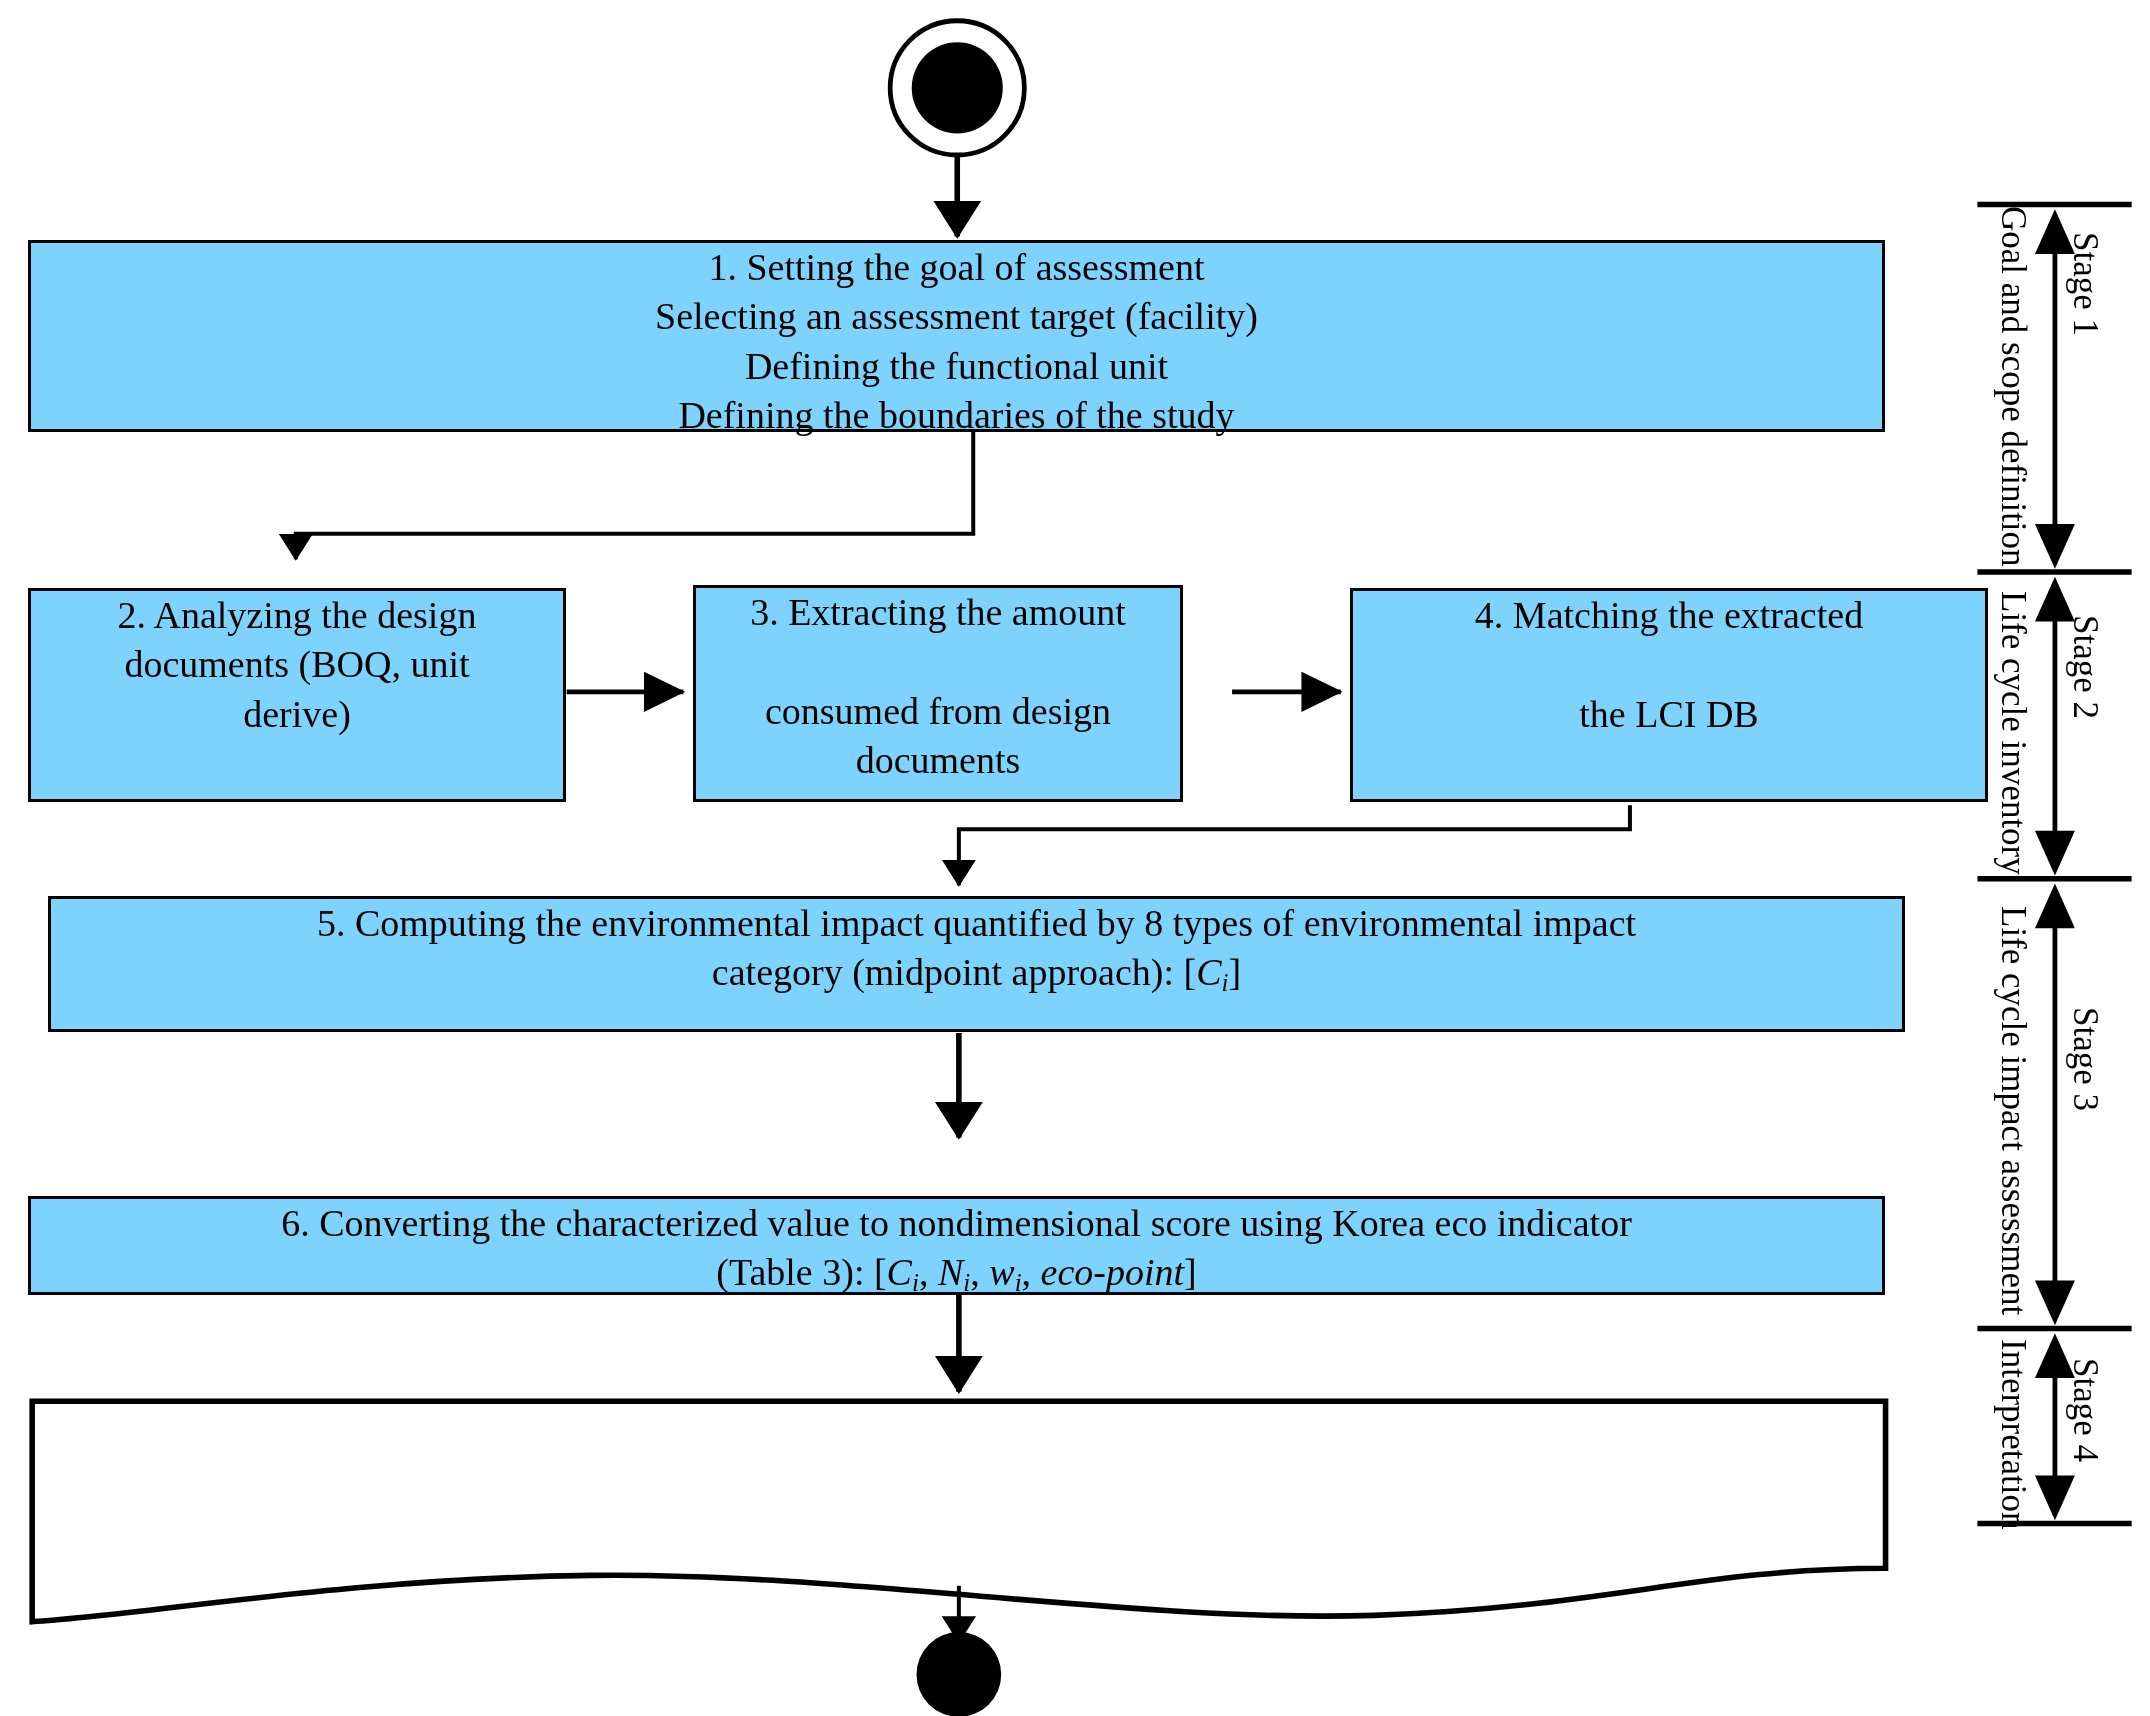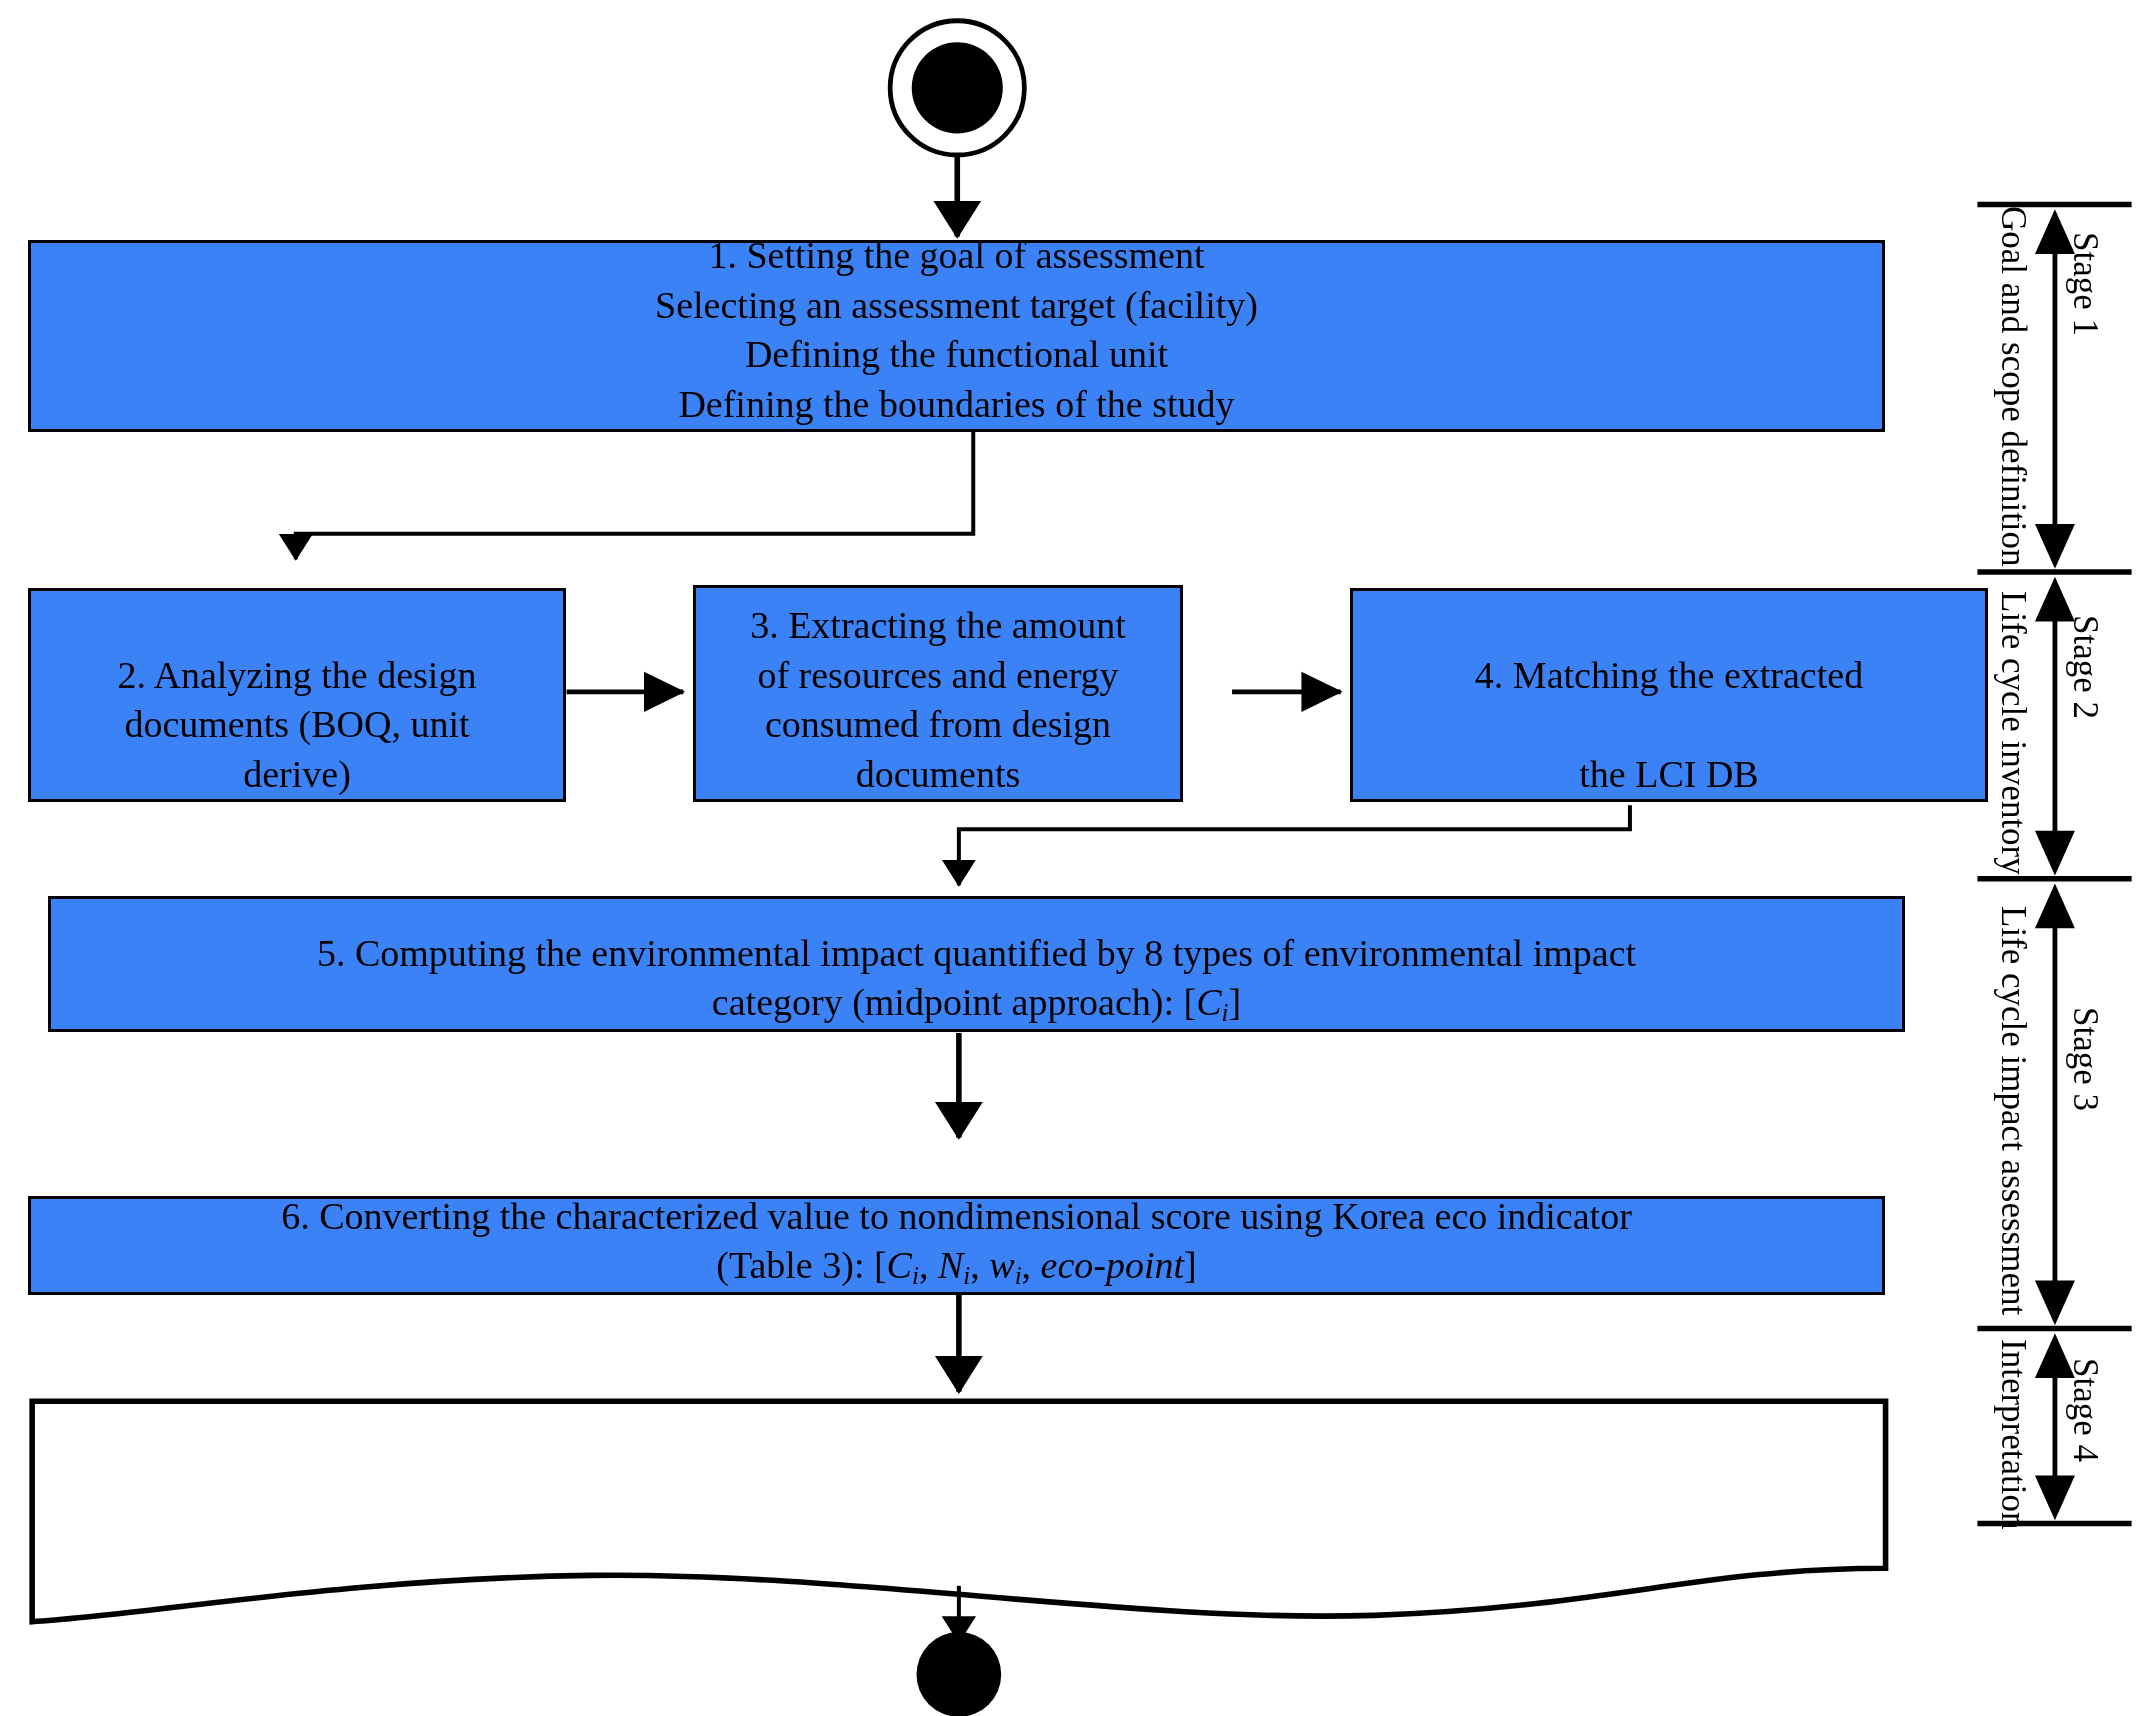--- a/index.html
+++ b/index.html
@@ -17,23 +17,23 @@
   #svg-layer{
     position:absolute;
     left:0; top:0;
     width:2151px;
     height:1716px;
   }
   .node{
     position:absolute;
     box-sizing:border-box;
     border:3.2px solid #000000;
-    background:#3b82f6;
+    background:#7dd3fc;
     display:flex;
-    align-items:flex-end;
+    align-items:flex-start;
     justify-content:center;
     text-align:center;
     line-height:1.30;
     z-index:3;
   }
   .node .txt{
     display:block;
     width:100%;
     padding:0 11.2px;
     box-sizing:border-box;
@@ -174,21 +174,21 @@
     <span class="txt">
       <span>2. Analyzing the design</span><br>
       <span>documents (BOQ, unit</span><br>
       <span>derive)</span>
     </span>
   </div>
 
   <div class="node mid-text" style="left:693px; top:585px; width:490px; height:217px;">
     <span class="txt">
       <span>3. Extracting the amount</span><br>
-      <span>of resources and energy</span><br>
+      <br>
       <span>consumed from design</span><br>
       <span>documents</span>
     </span>
   </div>
 
   <div class="node mid-text" style="left:1350px; top:588px; width:638px; height:214px;">
     <span class="txt">
       <span>4. Matching the extracted</span><br>
       <br>
       <span>the LCI DB</span>

